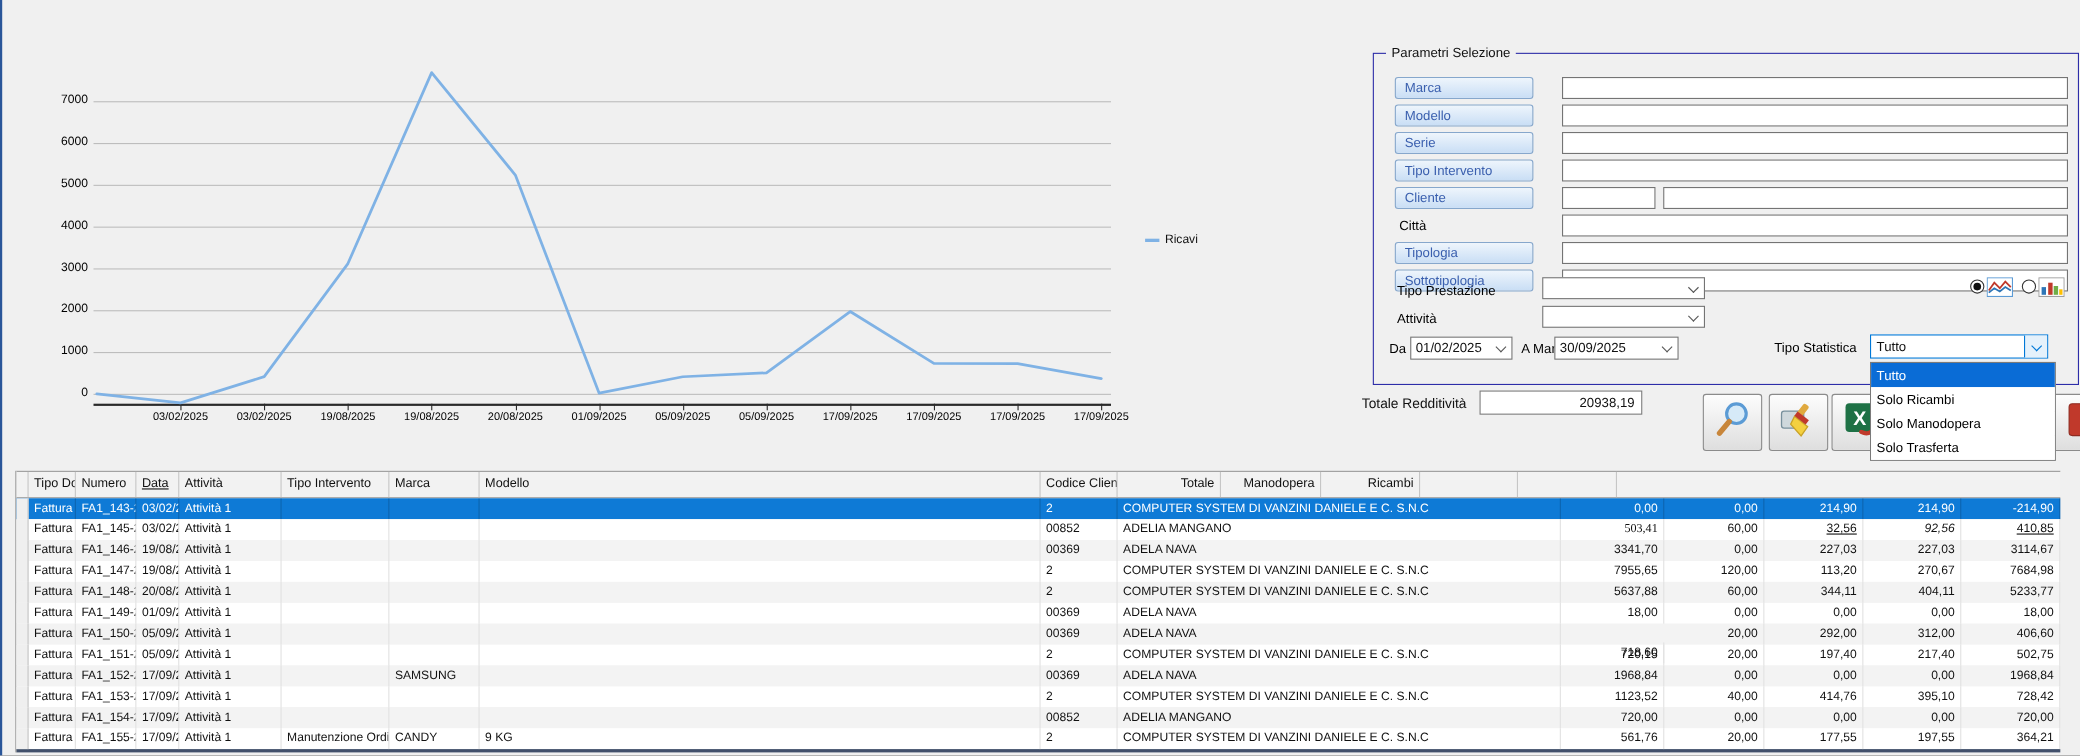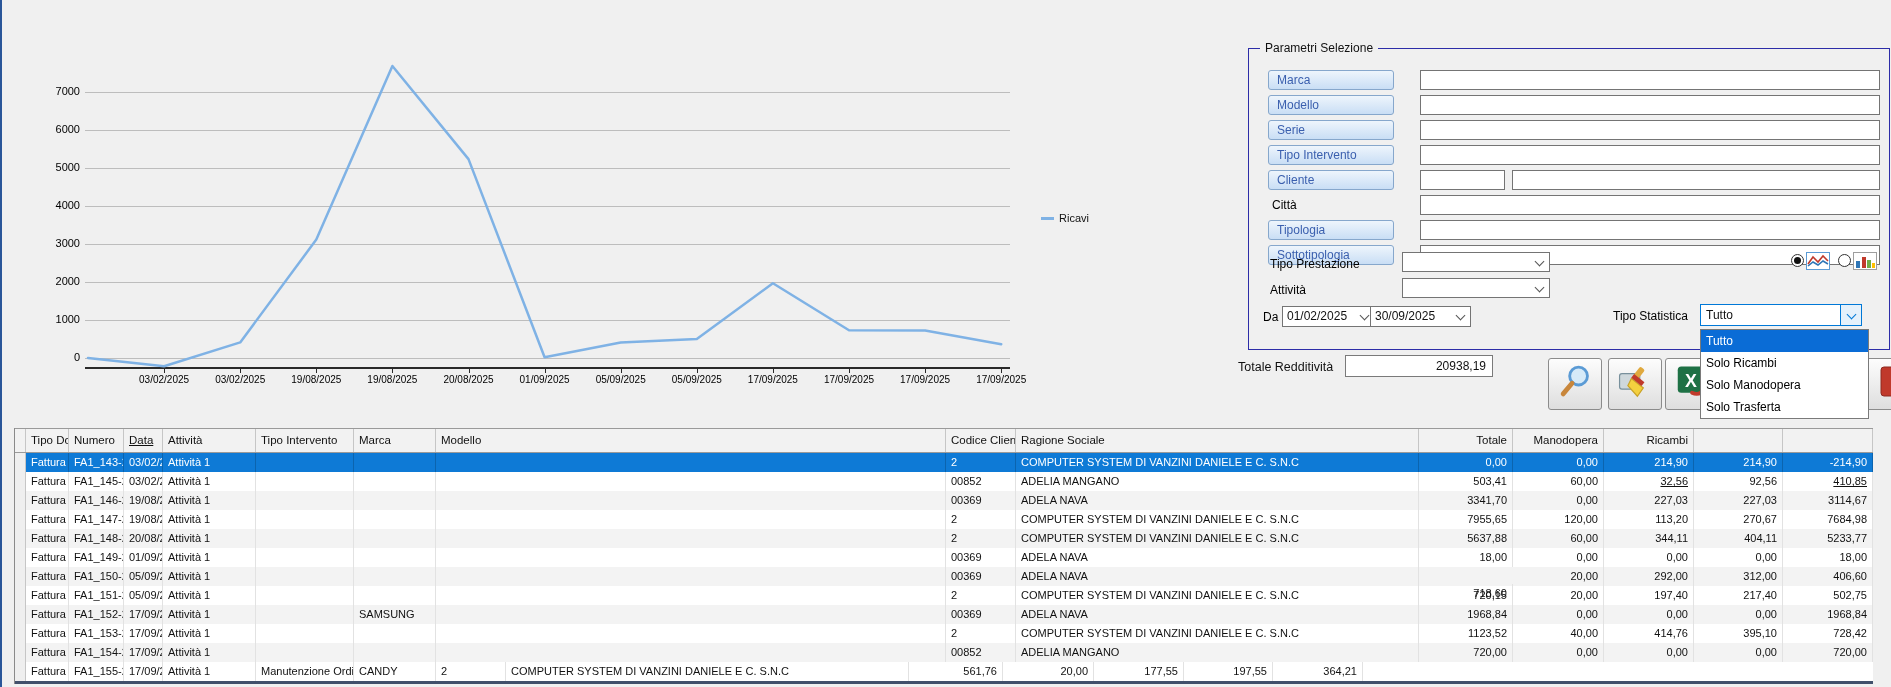--- a/index.html
+++ b/index.html
@@ -149,21 +149,21 @@
   <div class="combo" style="left:1402px;top:278px;width:148px;">
       <span class="chev"></span>
     </div>
 
   <div class="plabel" style="left:1263px;top:310px;">Da</div>
   <div class="combo" style="left:1282px;top:306px;width:93px;height:21px;">
     <span>01/02/2025</span>
     <span class="chev"></span>
   </div>
   <div class="plabel" style="left:1383px;top:310px;">A Marca</div>
-  <div class="combo" style="left:1370px;top:306px;width:101px;height:21px;">
+  <div class="combo" style="left:1413px;top:306px;width:113px;height:21px;">
     <span>30/09/2025</span>
     <span class="chev"></span>
   </div>
 
   <div class="radio sel" style="left:1791px;top:254px;"></div>
   <div class="mini-icon" style="left:1806px;top:252px;">
     <svg width="24" height="18" viewBox="0 0 24 18">
         <rect x="0.5" y="0.5" width="23" height="17" fill="#fff" stroke="#5b9bd5"></rect>
         <polyline points="2,12 7,5 12,10 17,4 22,9" stroke="#c0392b" stroke-width="1.6" fill="none"></polyline>
         <polyline points="2,14 7,10 12,13 17,9 22,12" stroke="#2e75b6" stroke-width="1.6" fill="none"></polyline>
@@ -236,21 +236,20 @@
       <div class="t-head-row">
         <div class="t-head" style="width: 11px;"></div>
         <div class="t-head" style="width: 43px;">Tipo Doc</div>
         <div class="t-head" style="width: 55px;">Numero</div>
         <div class="t-head" style="width: 39px; text-decoration: underline;">Data</div>
         <div class="t-head" style="width: 93px;">Attività</div>
         <div class="t-head" style="width: 98px;">Tipo Intervento</div>
         <div class="t-head" style="width: 82px;">Marca</div>
         <div class="t-head" style="width: 510px;">Modello</div>
         <div class="t-head" style="width: 70px;">Codice Cliente</div>
-        <div class="t-head" style="width: 403px;">Ragione Sociale</div>
         <div class="t-head num" style="width: 94px; text-align: right;">Totale</div>
         <div class="t-head num" style="width: 91px;">Manodopera</div>
         <div class="t-head num" style="width: 90px;">Ricambi</div>
         <div class="t-head num" style="width: 89px;"></div>
         <div class="t-head num" style="width: 90px;"></div>
       </div>
       <div class="t-row selrow">
         <div class="t-sel" style="width: 11px;"></div>
         <div class="t-cell" style="width: 43px;">Fattura</div>
         <div class="t-cell" style="width: 55px;">FA1_143-2025</div>
@@ -271,24 +270,24 @@
         <div class="t-sel" style="width: 11px;"></div>
         <div class="t-cell" style="width: 43px;">Fattura</div>
         <div class="t-cell" style="width: 55px;">FA1_145-2025</div>
         <div class="t-cell" style="width: 39px;">03/02/2025</div>
         <div class="t-cell" style="width: 93px;">Attività 1</div>
         <div class="t-cell" style="width: 98px;"></div>
         <div class="t-cell" style="width: 82px;"></div>
         <div class="t-cell" style="width: 510px;"></div>
         <div class="t-cell" style="width: 70px;">00852</div>
         <div class="t-cell" style="width: 403px;">ADELIA MANGANO</div>
-        <div class="t-cell num" style="width: 94px;">503,41</div>
+        <div class="t-cell num" style="width: 94px; font-family: Liberation Serif, serif;">503,41</div>
         <div class="t-cell num" style="width: 91px;">60,00</div>
         <div class="t-cell num" style="width: 90px; text-decoration: underline;">32,56</div>
-        <div class="t-cell num" style="width: 89px;">92,56</div>
+        <div class="t-cell num" style="width: 89px; font-style: italic;">92,56</div>
         <div class="t-cell num" style="width: 90px; text-decoration: underline;">410,85</div>
       </div>
       <div class="t-row alt">
         <div class="t-sel" style="width: 11px;"></div>
         <div class="t-cell" style="width: 43px;">Fattura</div>
         <div class="t-cell" style="width: 55px;">FA1_146-2025</div>
         <div class="t-cell" style="width: 39px;">19/08/2025</div>
         <div class="t-cell" style="width: 93px;">Attività 1</div>
         <div class="t-cell" style="width: 98px;"></div>
         <div class="t-cell" style="width: 82px;"></div>
@@ -438,20 +437,21 @@
         <div class="t-cell num" style="width: 90px;">720,00</div>
       </div>
       <div class="t-row">
         <div class="t-sel" style="width: 11px;"></div>
         <div class="t-cell" style="width: 43px;">Fattura</div>
         <div class="t-cell" style="width: 55px;">FA1_155-2025</div>
         <div class="t-cell" style="width: 39px;">17/09/2025</div>
         <div class="t-cell" style="width: 93px;">Attività 1</div>
         <div class="t-cell" style="width: 98px;">Manutenzione Ordinaria</div>
         <div class="t-cell" style="width: 82px;">CANDY</div>
+        <div class="t-cell" style="width: 510px;">9 KG</div>
         <div class="t-cell" style="width: 70px;">2</div>
         <div class="t-cell" style="width: 403px;">COMPUTER SYSTEM DI VANZINI DANIELE E C. S.N.C</div>
         <div class="t-cell num" style="width: 94px;">561,76</div>
         <div class="t-cell num" style="width: 91px;">20,00</div>
         <div class="t-cell num" style="width: 90px;">177,55</div>
         <div class="t-cell num" style="width: 89px;">197,55</div>
         <div class="t-cell num" style="width: 90px;">364,21</div>
       </div>
       <div class="table-bottom"></div>
     </div>

